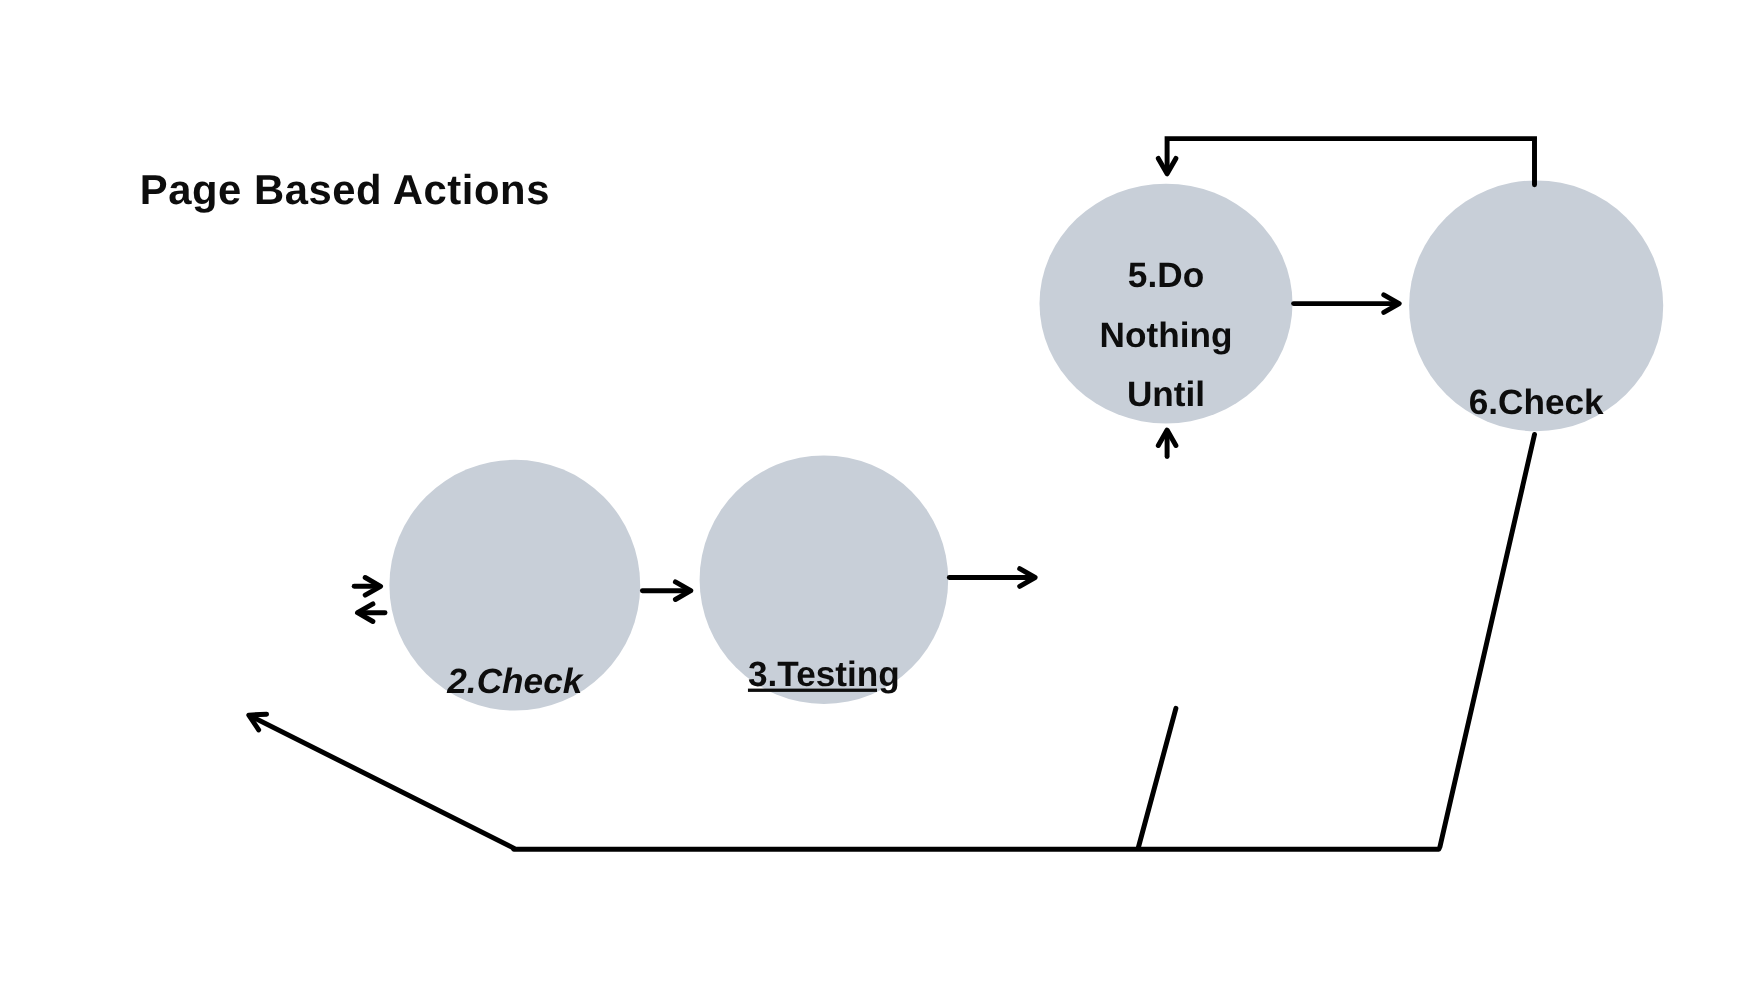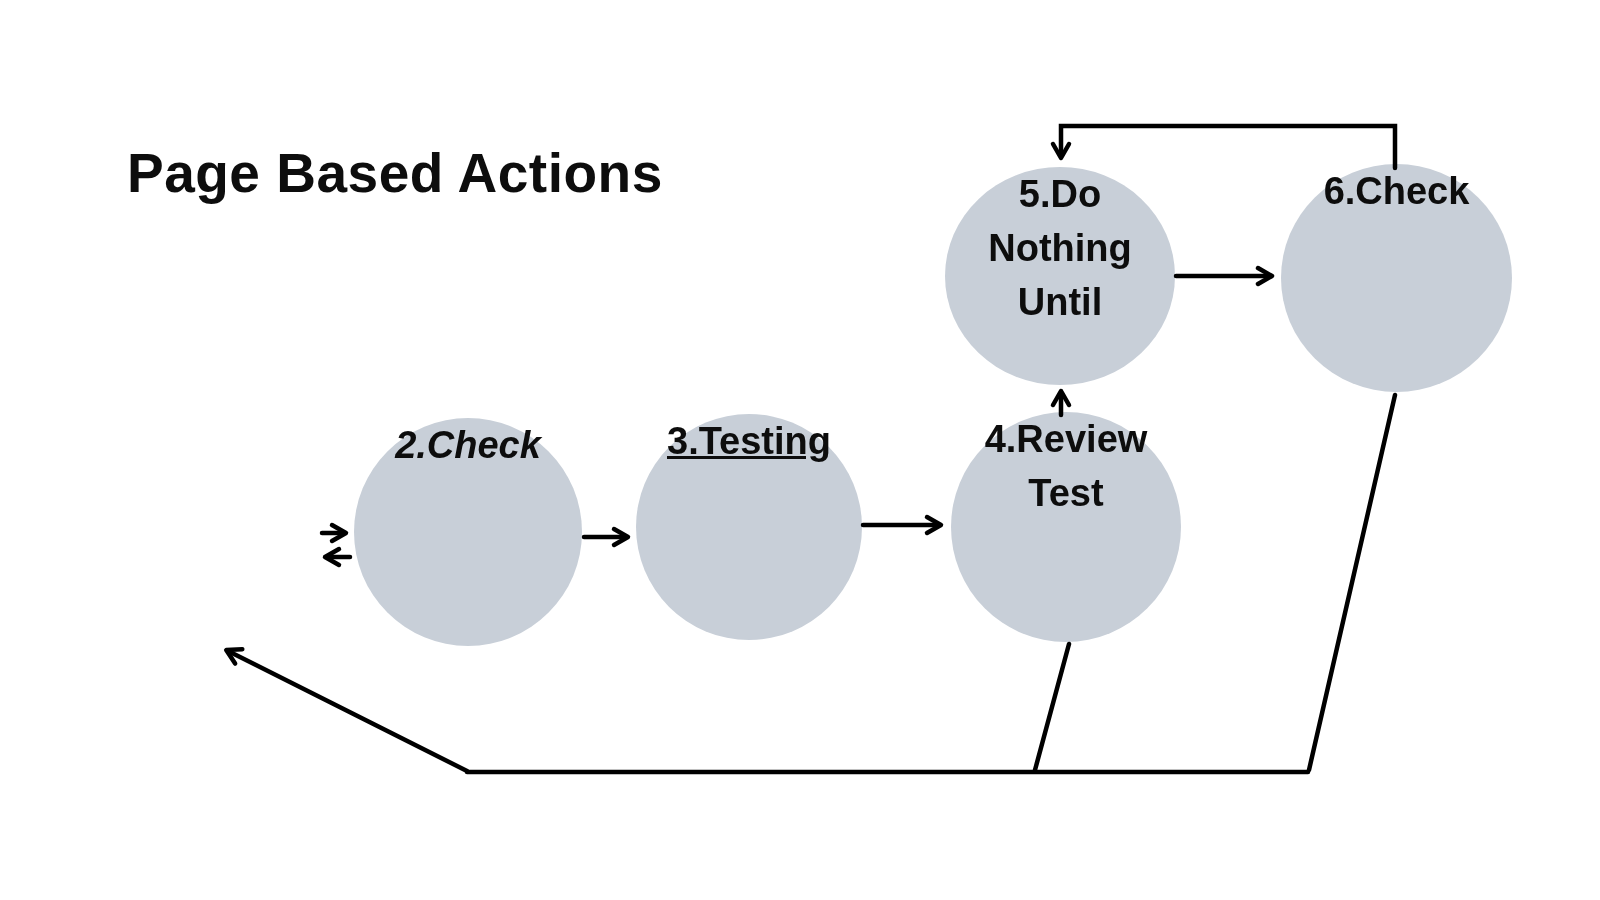--- a/index.html
+++ b/index.html
@@ -9,29 +9,29 @@
     --bg-color:#ffffff;
   }
   html,body{margin:0;padding:0;}
   body{background:var(--bg-color);font-family:"Liberation Sans", sans-serif;}
   .canvas{
     position:relative;width:1600px;height:900px;background:var(--bg-color);
     overflow:hidden;
   }
   .title{
     position:absolute;left:127px;top:143px;margin:0;
-    font-size:55px;font-weight:800;letter-spacing:0.5px;
+    font-size:38px;font-weight:800;letter-spacing:0.5px;
     color:var(--text-color);line-height:60px;
   }
   .node{
     position:absolute;border-radius:50%;
     background:var(--circle-fill);
-    display:flex;align-items:flex-start;justify-content:center;
+    display:flex;align-items:flex-end;justify-content:center;
     text-align:center;color:var(--text-color);
-    font-weight:800;font-size:38px;line-height:54px;
+    font-weight:800;font-size:32px;line-height:54px;
   }
   .node-label span{display:block;}
   .connector-layer{position:absolute;left:0;top:0;width:1600px;height:900px;}
   .edge{stroke:var(--line-color);stroke-width:4.5;fill:none;stroke-linecap:round;}
   .arrowhead-path{stroke:var(--line-color);fill:none;stroke-width:4.5;stroke-linecap:round;stroke-linejoin:round;}
 </style>
 </head>
 <body>
 
 <div class="canvas">
@@ -44,26 +44,20 @@
       <span>2.Check</span>
     </div>
   </div>
 
   <div class="node" style="left:636px;top:414px;width:226px;height:226px;text-decoration:underline;">
     <div class="node-label">
       <span>3.Testing</span>
     </div>
   </div>
 
-  <div class="node" style="left:951px;top:412px;width:230px;height:230px;">
-    <div class="node-label">
-      <span>4.Review</span>
-      <span>Test</span>
-    </div>
-  </div>
 
   <div class="node" style="left:945px;top:167px;width:230px;height:218px;">
     <div class="node-label">
       <span>5.Do</span>
       <span>Nothing</span>
       <span>Until</span>
     </div>
   </div>
 
   <div class="node" style="left:1281px;top:164px;width:231px;height:228px;">

